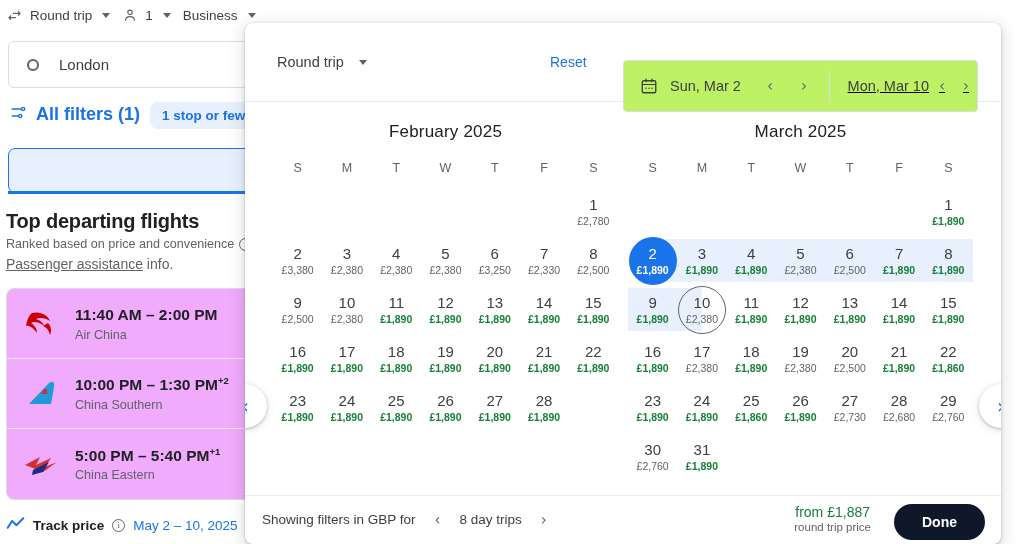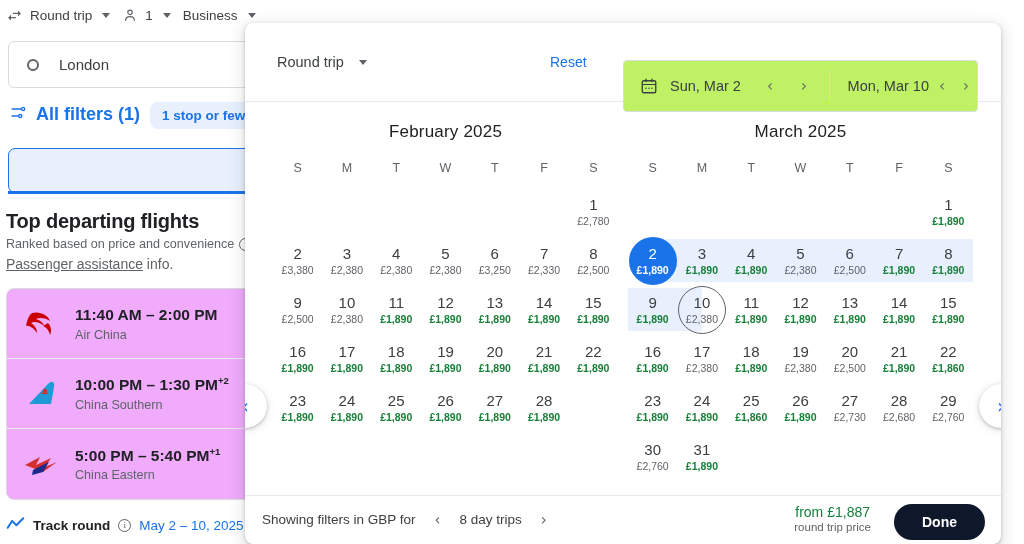--- a/index.html
+++ b/index.html
@@ -131,21 +131,21 @@
     position: absolute; left: 305px; top: 50%; transform: translateY(-50%);
     font-size: 14px; color: #1a73e8; font-weight: 500;
   }
   .date-box {
     position: absolute; left: 378px; top: 50%; transform: translateY(-50%);
     width: 355px; height: 52px; border: 1px solid #dadce0; border-radius: 4px;
     display: flex; align-items: center; background: #bef264; margin-top: 24px;
   }
   .date-seg { display: flex; align-items: center; height: 100%; }
   .date-seg.first { padding-left: 16px; gap: 12px; }
-  .date-seg.second { padding-left: 18px; gap: 2px; }
+  .date-seg.second { padding-left: 18px; gap: 2px; text-decoration: underline; }
   .seg-divider { width: 1px; height: 30px; background: #dadce0; margin-left: 14px; }
   .cal-ico { width: 18px; height: 18px; display:block; }
   .date-txt { font-size: 14.5px; color: #3c4043; white-space: nowrap; }
   .chev {
     width: 22px; height: 22px; display: flex; align-items: center; justify-content: center;
     color: #5f6368; font-size: 15px; font-family: "DejaVu Sans", sans-serif;
   }
   .chev.sp { margin-left: 6px; }
 
   .cal-body {
@@ -338,21 +338,21 @@
         </div>
       </div>
     </div>
 
     <div class="track-row">
       <span>
         <svg width="19" height="15" viewBox="0 0 22 16" fill="none" stroke="#1a73e8" stroke-width="2.3" stroke-linecap="round" stroke-linejoin="round">
             <path d="M2 13 L7 5 L12 10 L20 2"></path>
           </svg>
       </span>
-      <span class="track-lbl">Track round</span>
+      <span class="track-lbl">Track price</span>
       <span class="info-circ">i</span>
       <span class="track-dates">May 2 – 10, 2025</span>
     </div>
   </div>
 
   <div class="cal-panel">
 
     <div class="cal-header">
       <div class="trip-type">
         <span>Round trip</span>

